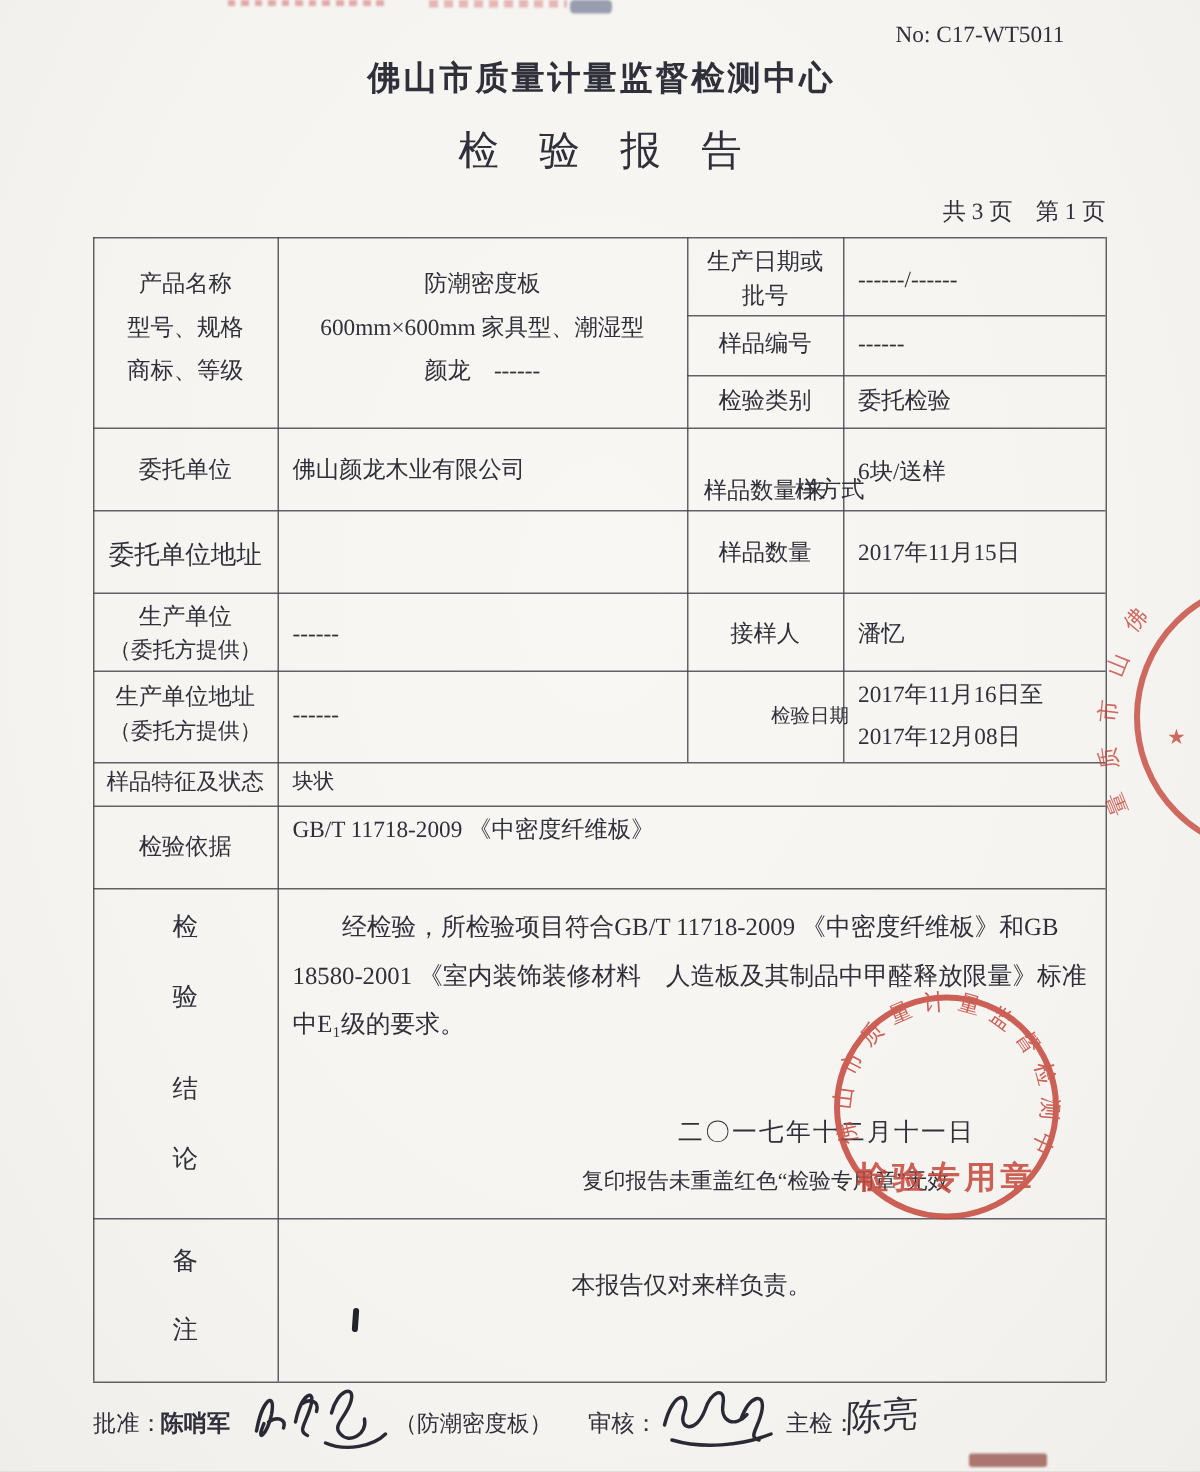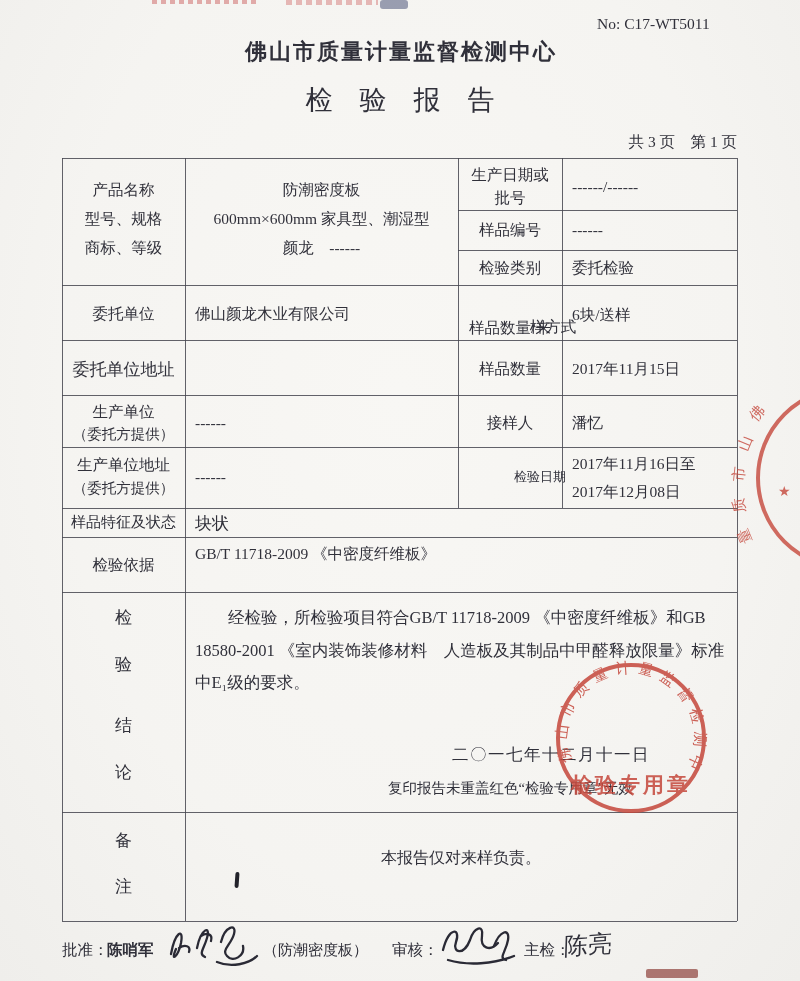--- a/index.html
+++ b/index.html
@@ -85,21 +85,21 @@
   <div class="t" style="left:572px;top:413px;font-size:15.5px;">潘忆</div>
 
   <div class="t c" style="left:62px;width:123px;top:455px;font-size:15.5px;">生产单位地址</div>
   <div class="t c" style="left:62px;width:123px;top:479px;font-size:14.5px;">（委托方提供）</div>
   <div class="t" style="left:195px;top:467px;font-size:15.5px;">------</div>
   <div class="t c" style="left:458px;width:104px;top:469px;font-size:13px;margin-left:30px;">检验日期</div>
   <div class="t" style="left:572px;top:454px;font-size:15.5px;">2017年11月16日至</div>
   <div class="t" style="left:572px;top:482px;font-size:15.5px;">2017年12月08日</div>
 
   <div class="t c" style="left:62px;width:123px;top:513px;font-size:15px;">样品特征及状态</div>
-  <div class="t" style="left:195px;top:513px;font-size:17px;text-align:center;">块状</div>
+  <div class="t" style="left:195px;top:513px;font-size:14px;text-align:center;">块状</div>
 
   <div class="t c" style="left:62px;width:123px;top:555px;font-size:15.5px;">检验依据</div>
   <div class="t" style="left:195px;top:544px;font-size:15.5px;">GB/T 11718-2009 《中密度纤维板》</div>
 
   <div class="t c" style="left:62px;width:123px;top:607px;font-size:17px;">检</div>
   <div class="t c" style="left:62px;width:123px;top:654px;font-size:17px;">验</div>
   <div class="t c" style="left:62px;width:123px;top:715px;font-size:17px;">结</div>
   <div class="t c" style="left:62px;width:123px;top:762px;font-size:17px;">论</div>
   <div class="t wrap" style="left:195px;width:530px;top:602px;font-size:16.5px;line-height:32.5px;text-indent:2em;">经检验，所检验项目符合GB/T 11718-2009 《中密度纤维板》和GB 18580-2001 《室内装饰装修材料　人造板及其制品中甲醛释放限量》标准中E₁级的要求。</div>
   <div class="t" style="left:388px;top:779px;font-size:14.5px;">复印报告未重盖红色“检验专用章”无效</div>

